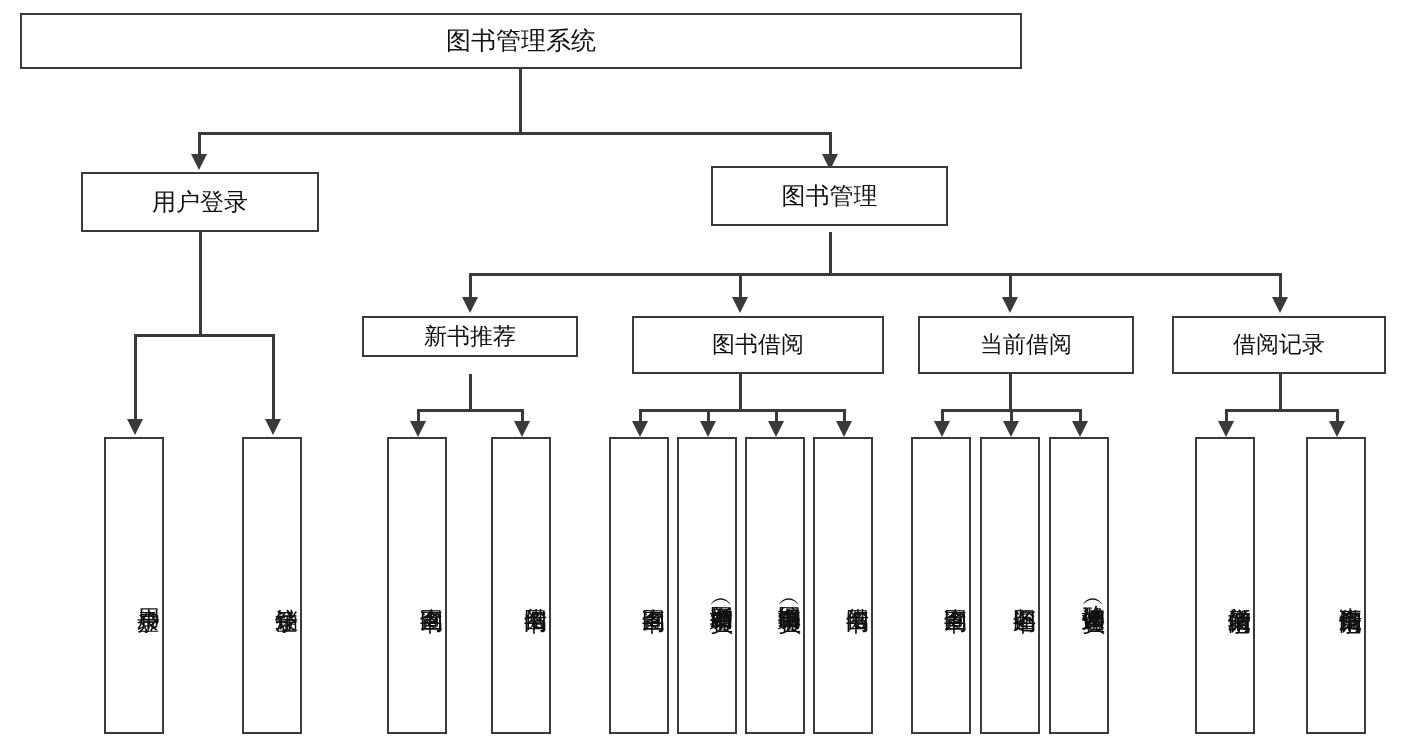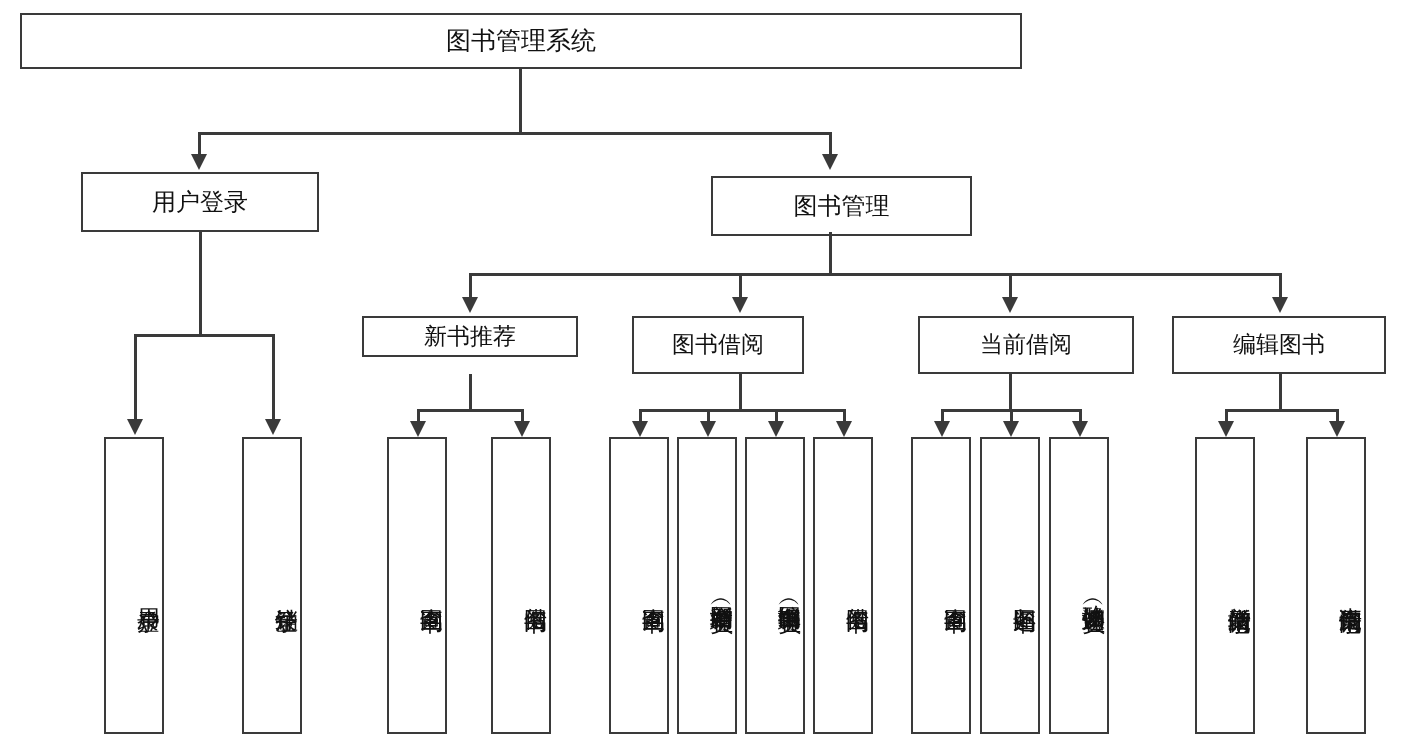--- a/index.html
+++ b/index.html
@@ -92,21 +92,21 @@
 
   <div class="vline" style="left:198px; top:132px; height:22px;"></div>
   <div class="arrow" style="left:191px; top:154px;"></div>
 
   <div class="vline" style="left:829px; top:132px; height:22px;"></div>
   <div class="arrow" style="left:822px; top:154px;"></div>
 
   <div class="node lvl2" style="left:81px; top:172px; width:238px; height:60px;">
     <span>用户登录</span>
   </div>
-  <div class="node lvl2" style="left:711px; top:176px; width:261px; height:60px;">
+  <div class="node lvl2" style="left:711px; top:166px; width:237px; height:60px;">
     <span>图书管理</span>
   </div>
 
   <div class="vline" style="left:199px; top:232px; height:103px;"></div>
   <div class="hline" style="left:134px; top:334px; width:138px;"></div>
   <div class="vline" style="left:134px; top:334px; height:85px;"></div>
   <div class="arrow" style="left:127px; top:419px;"></div>
   <div class="vline" style="left:272px; top:334px; height:85px;"></div>
   <div class="arrow" style="left:265px; top:419px;"></div>
 
@@ -117,28 +117,28 @@
   <div class="vline" style="left:739px; top:273px; height:24px;"></div>
   <div class="arrow" style="left:732px; top:297px;"></div>
   <div class="vline" style="left:1009px; top:273px; height:24px;"></div>
   <div class="arrow" style="left:1002px; top:297px;"></div>
   <div class="vline" style="left:1279px; top:273px; height:24px;"></div>
   <div class="arrow" style="left:1272px; top:297px;"></div>
 
   <div class="node lvl3" style="left:362px; top:316px; width:216px; height:41px;">
     <span>新书推荐</span>
   </div>
-  <div class="node lvl3" style="left:632px; top:316px; width:172px; height:58px;">
+  <div class="node lvl3" style="left:632px; top:316px; width:252px; height:58px;">
     <span>图书借阅</span>
   </div>
   <div class="node lvl3" style="left:902px; top:316px; width:216px; height:58px;margin-left:16px;">
     <span>当前借阅</span>
   </div>
   <div class="node lvl3" style="left:1172px; top:316px; width:214px; height:58px;">
-    <span>编辑图书</span>
+    <span>借阅记录</span>
   </div>
 
   <div class="vline" style="left:469px; top:374px; height:36px;"></div>
   <div class="hline" style="left:417px; top:409px; width:105px;"></div>
   <div class="vline" style="left:417px; top:409px; height:12px;"></div>
   <div class="arrow" style="left:410px; top:421px;"></div>
   <div class="vline" style="left:521px; top:409px; height:12px;"></div>
   <div class="arrow" style="left:514px; top:421px;"></div>
 
   <div class="vline" style="left:739px; top:374px; height:36px;"></div>

